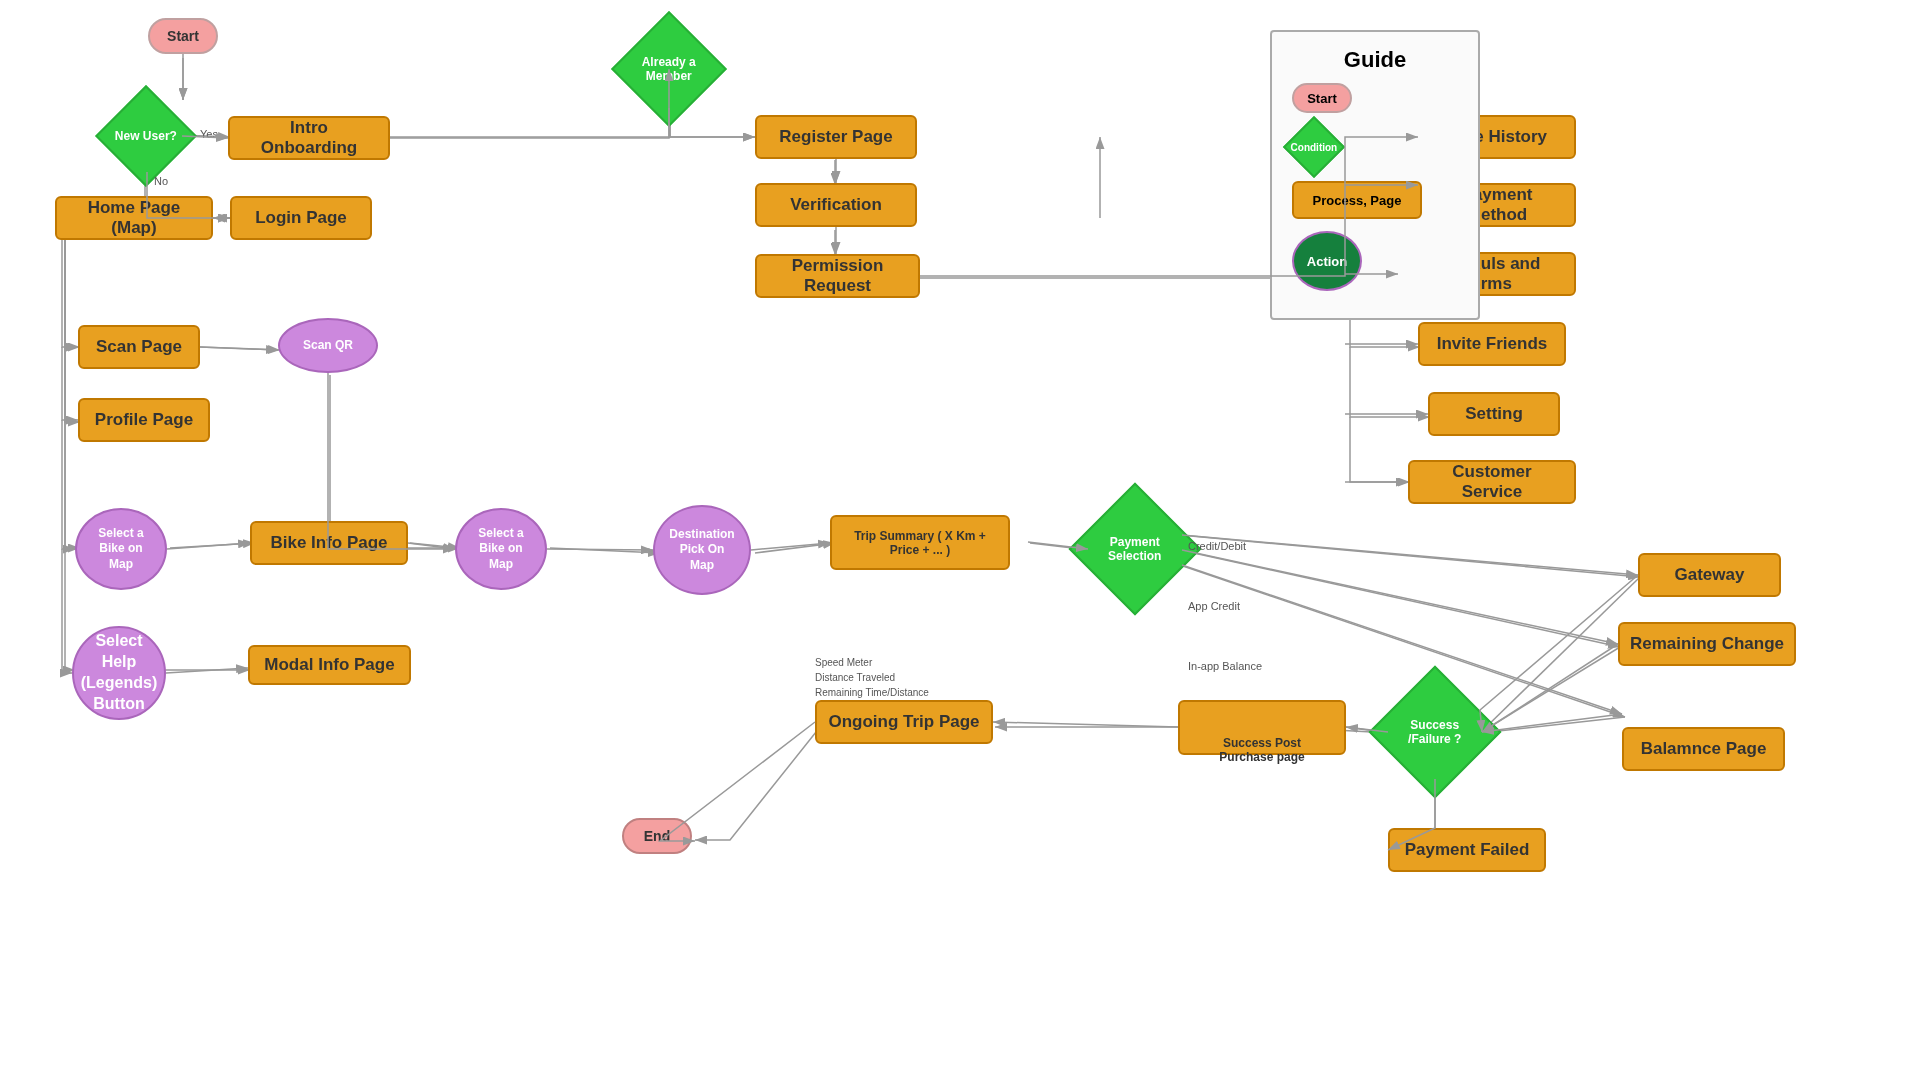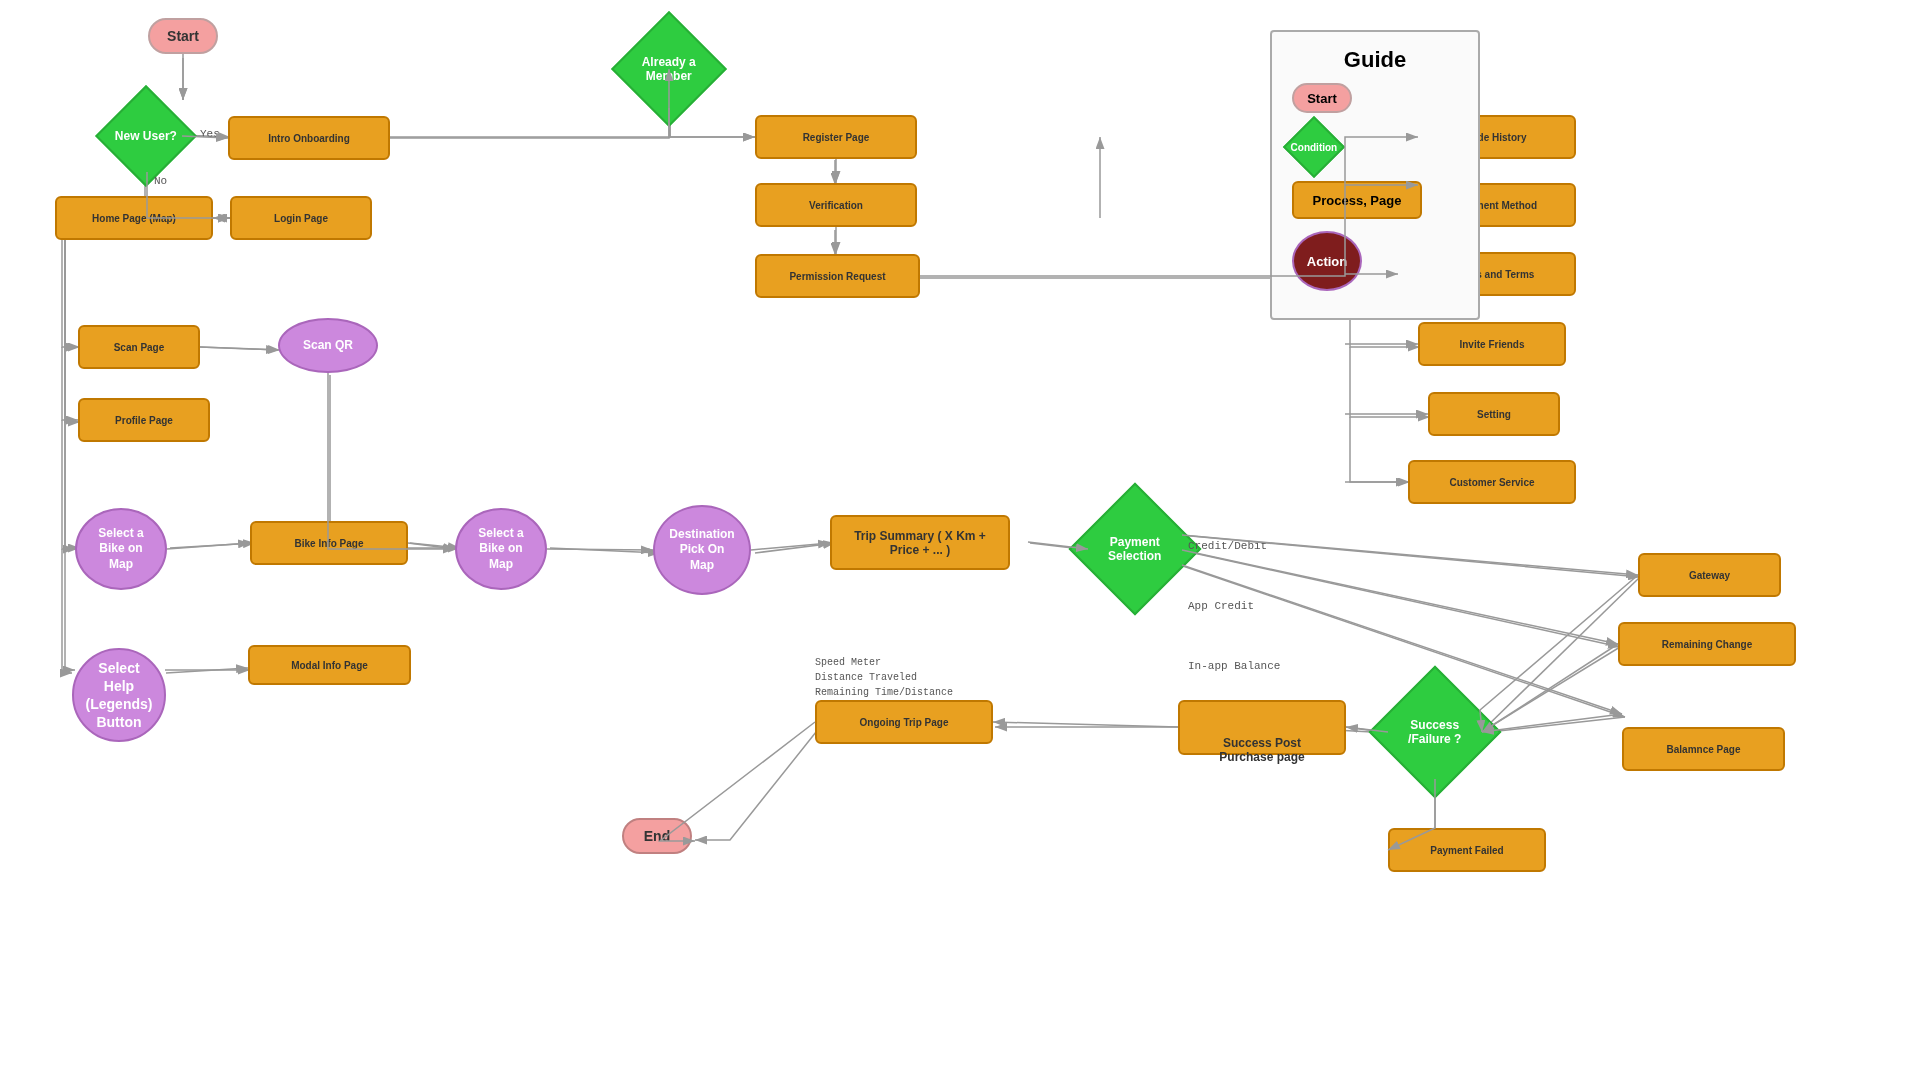--- a/index.html
+++ b/index.html
@@ -52,21 +52,21 @@
       color: #fff;
       text-align: center;
       line-height: 1.2;
     }
     .node-rect {
       background: #e8a020;
       border: 2px solid #c07800;
       border-radius: 6px;
       color: #333;
       font-weight: bold;
-      font-size: 10px;
+      font-size: 17px;
       padding: 6px 10px;
     }
     .node-circle-purple {
       border-radius: 50%;
       background: #cc88dd;
       border: 2px solid #aa66bb;
       color: #fff;
       font-weight: bold;
       font-size: 12px;
       line-height: 1.3;
@@ -102,21 +102,20 @@
     .arrow-line {
       fill: none;
       stroke: #999;
       stroke-width: 1.5;
       marker-end: url(#arrowhead);
     }
     .small-label {
       position: absolute;
       font-size: 11px;
       color: #555;
-      font-family: Liberation Mono, monospace;
     }
   </style>
 </head>
 <body>
 
 <div class="flowchart">
 
   <svg class="arrows-svg">
     <defs>
       <marker id="arrowhead" markerWidth="8" markerHeight="6" refX="8" refY="3" orient="auto">
@@ -337,21 +336,21 @@
   </div>
 
   <div class="small-label" style="left:815px; top:655px; line-height:1.5; white-space:pre-line; font-size:10px;">Speed Meter
 Distance Traveled
 Remaining Time/Distance</div>
 
   <div class="node node-oval-end" style="left:622px; top:818px; width:70px; height:36px; border-radius:18px;">
     <span>End</span>
   </div>
 
-  <div class="node node-circle-purple" style="left:72px; top:648px; width:94px; height:94px; border-radius:50%; font-size:14px;">
+  <div class="node node-circle-purple" style="left:72px; top:626px; width:94px; height:94px; border-radius:50%; font-size:16px;">
     <span style="white-space:pre-line;">Select
 Help
 (Legends)
 Button</span>
   </div>
 
   <div class="node node-rect" style="left:248px; top:645px; width:163px; height:40px;">
     <span>Modal Info Page</span>
   </div>
 
@@ -370,21 +369,21 @@
       <div style="width:44px; height:44px; background:#2ecc40; transform:rotate(45deg); border:2px solid #27ae36; flex-shrink:0; display:flex; align-items:center; justify-content:center;">
         <span style="transform:rotate(-45deg); color:#fff; font-weight:bold; font-size:10px;">Condition</span>
       </div>
     </div>
 
     <div class="guide-item" style="margin-top:10px;">
       <div style="width:130px; height:38px; background:#e8a020; border:2px solid #c07800; border-radius:6px; display:flex; align-items:center; justify-content:center; font-weight:bold; font-size:13px;">Process, Page</div>
     </div>
 
     <div class="guide-item">
-      <div style="width:70px; height:60px; background:#7f1d1d; border:2px solid #aa66bb; border-radius:50%; display:flex; align-items:center; justify-content:center; font-weight:bold; font-size:13px; color:#fff;">Action</div>
+      <div style="width:70px; height:60px; background:#15803d; border:2px solid #aa66bb; border-radius:50%; display:flex; align-items:center; justify-content:center; font-weight:bold; font-size:13px; color:#fff;">Action</div>
     </div>
   </div>
 
   <svg style="position:absolute;top:0;left:0;width:1920px;height:1080px;pointer-events:none;">
     <defs>
       <marker id="arr2" markerWidth="8" markerHeight="6" refX="8" refY="3" orient="auto">
         <polygon points="0 0, 8 3, 0 6" fill="#999"></polygon>
       </marker>
     </defs>
 

